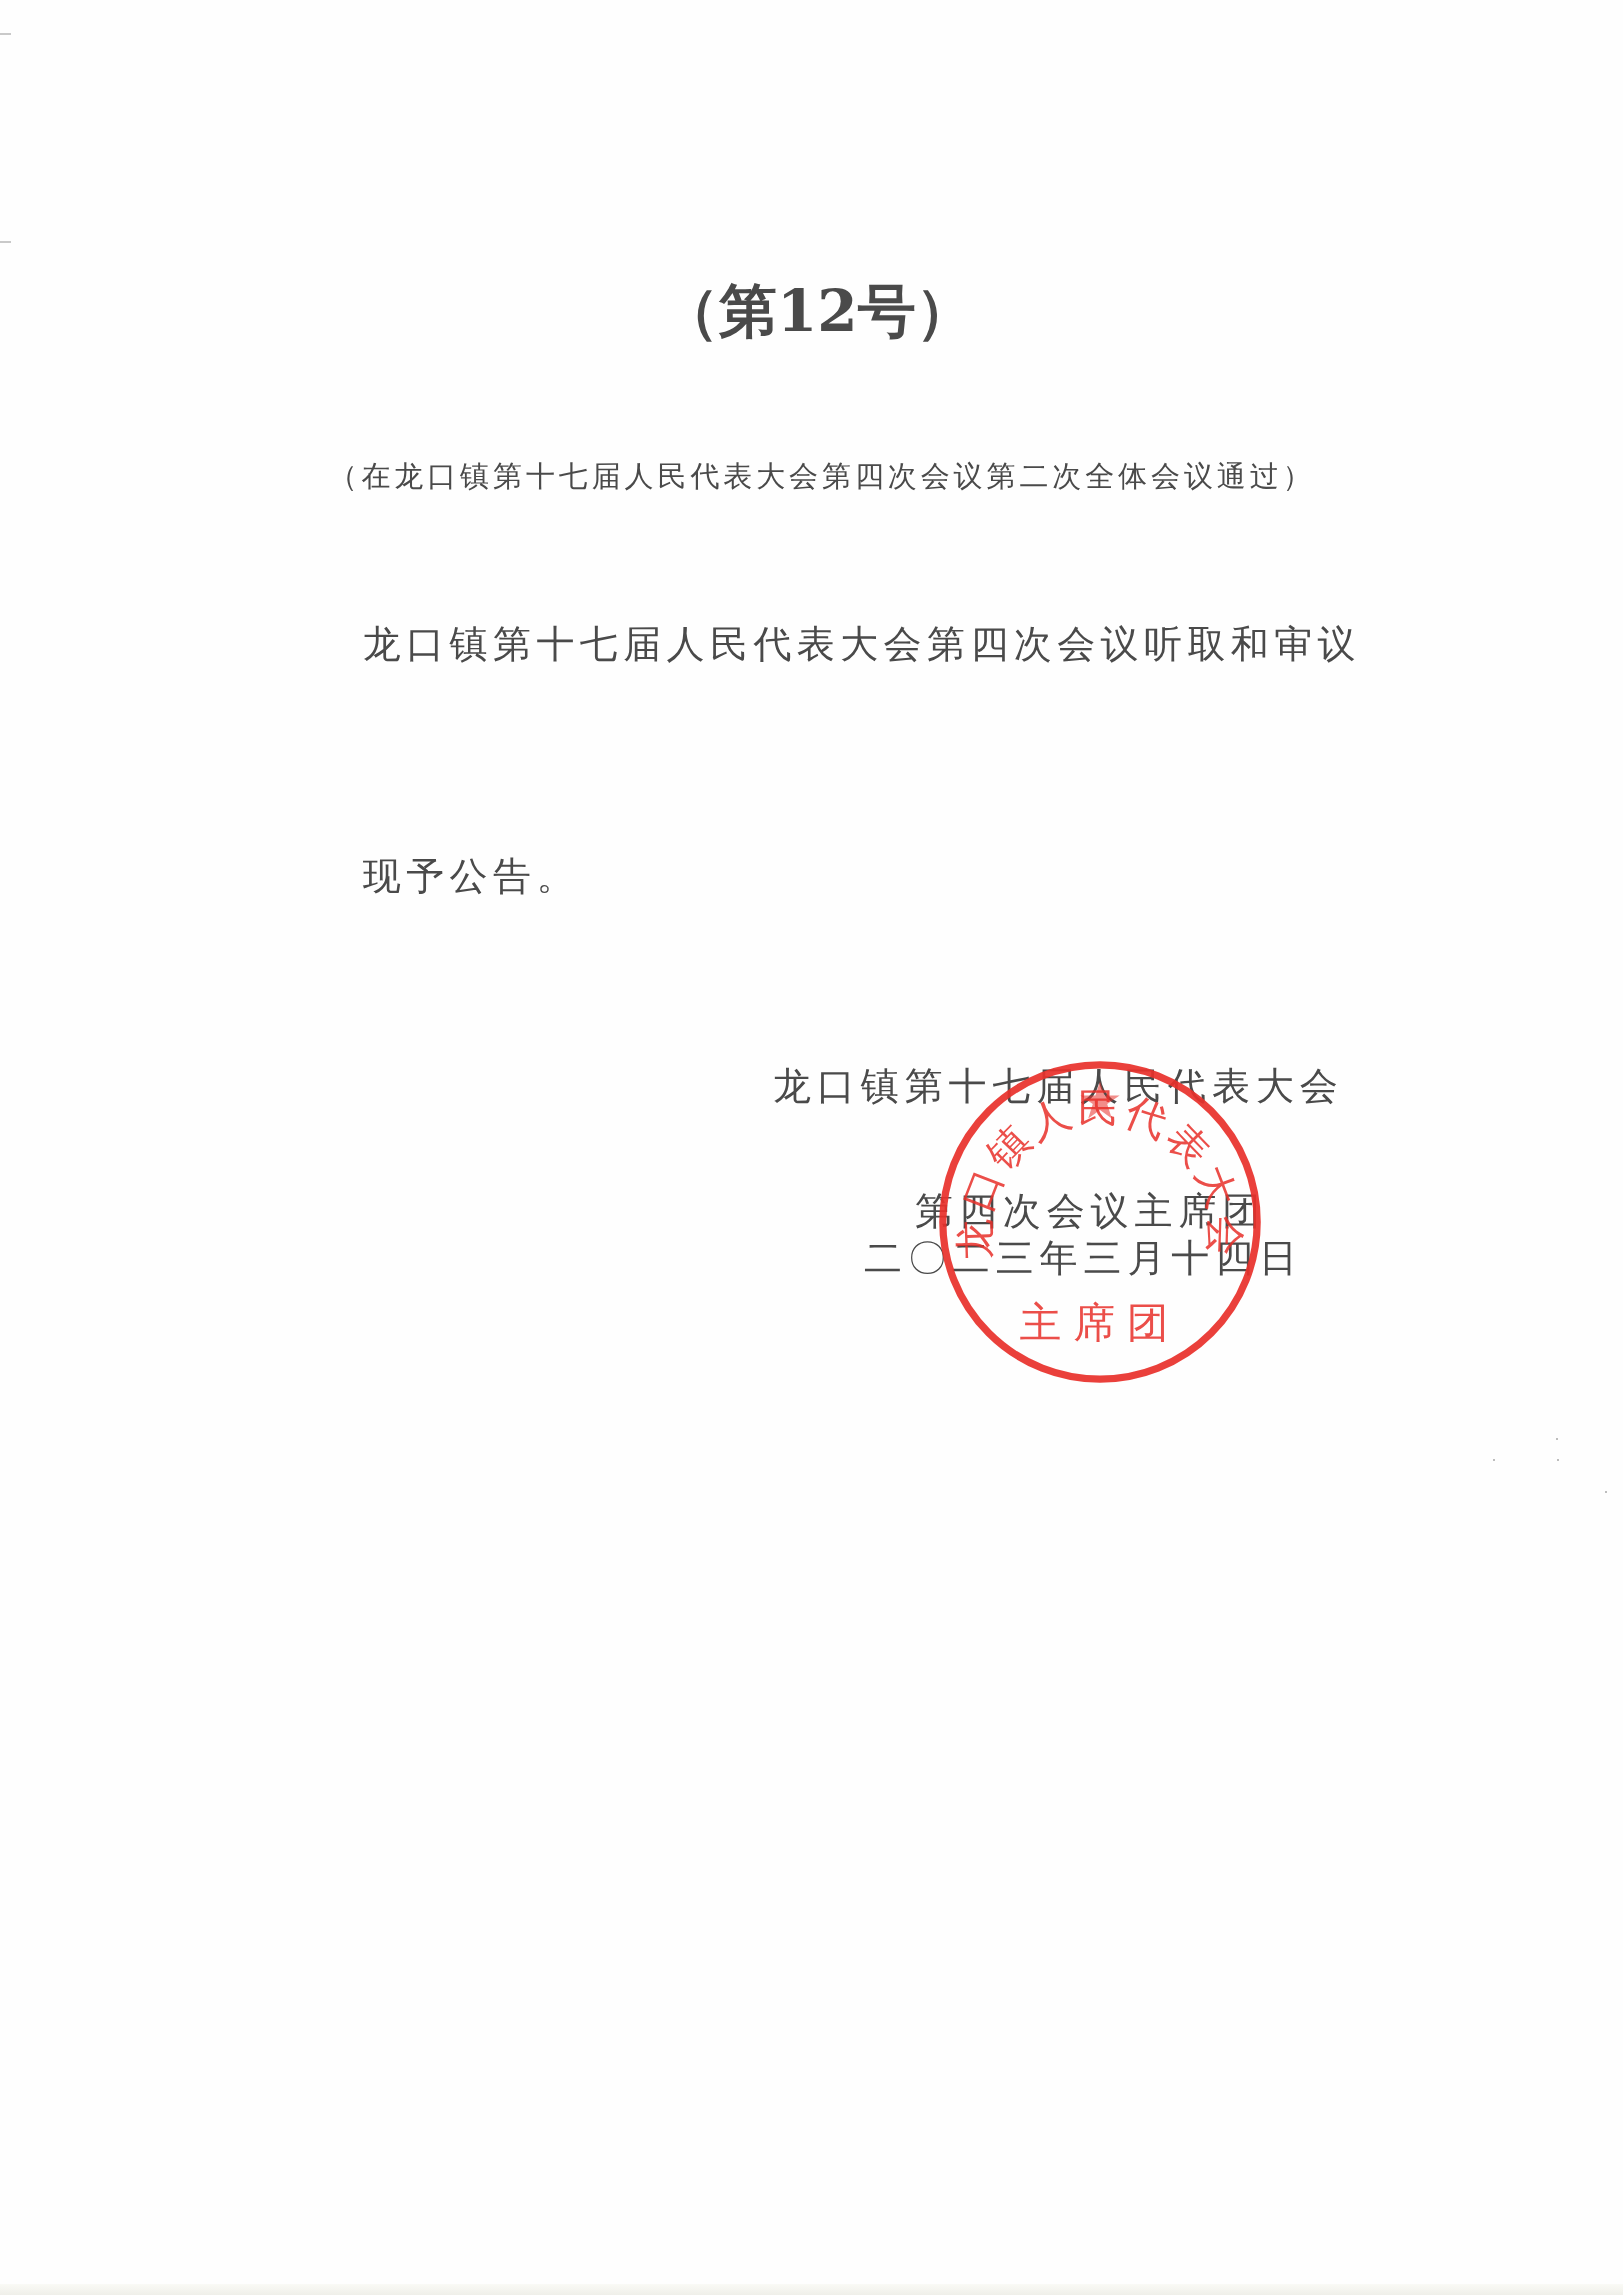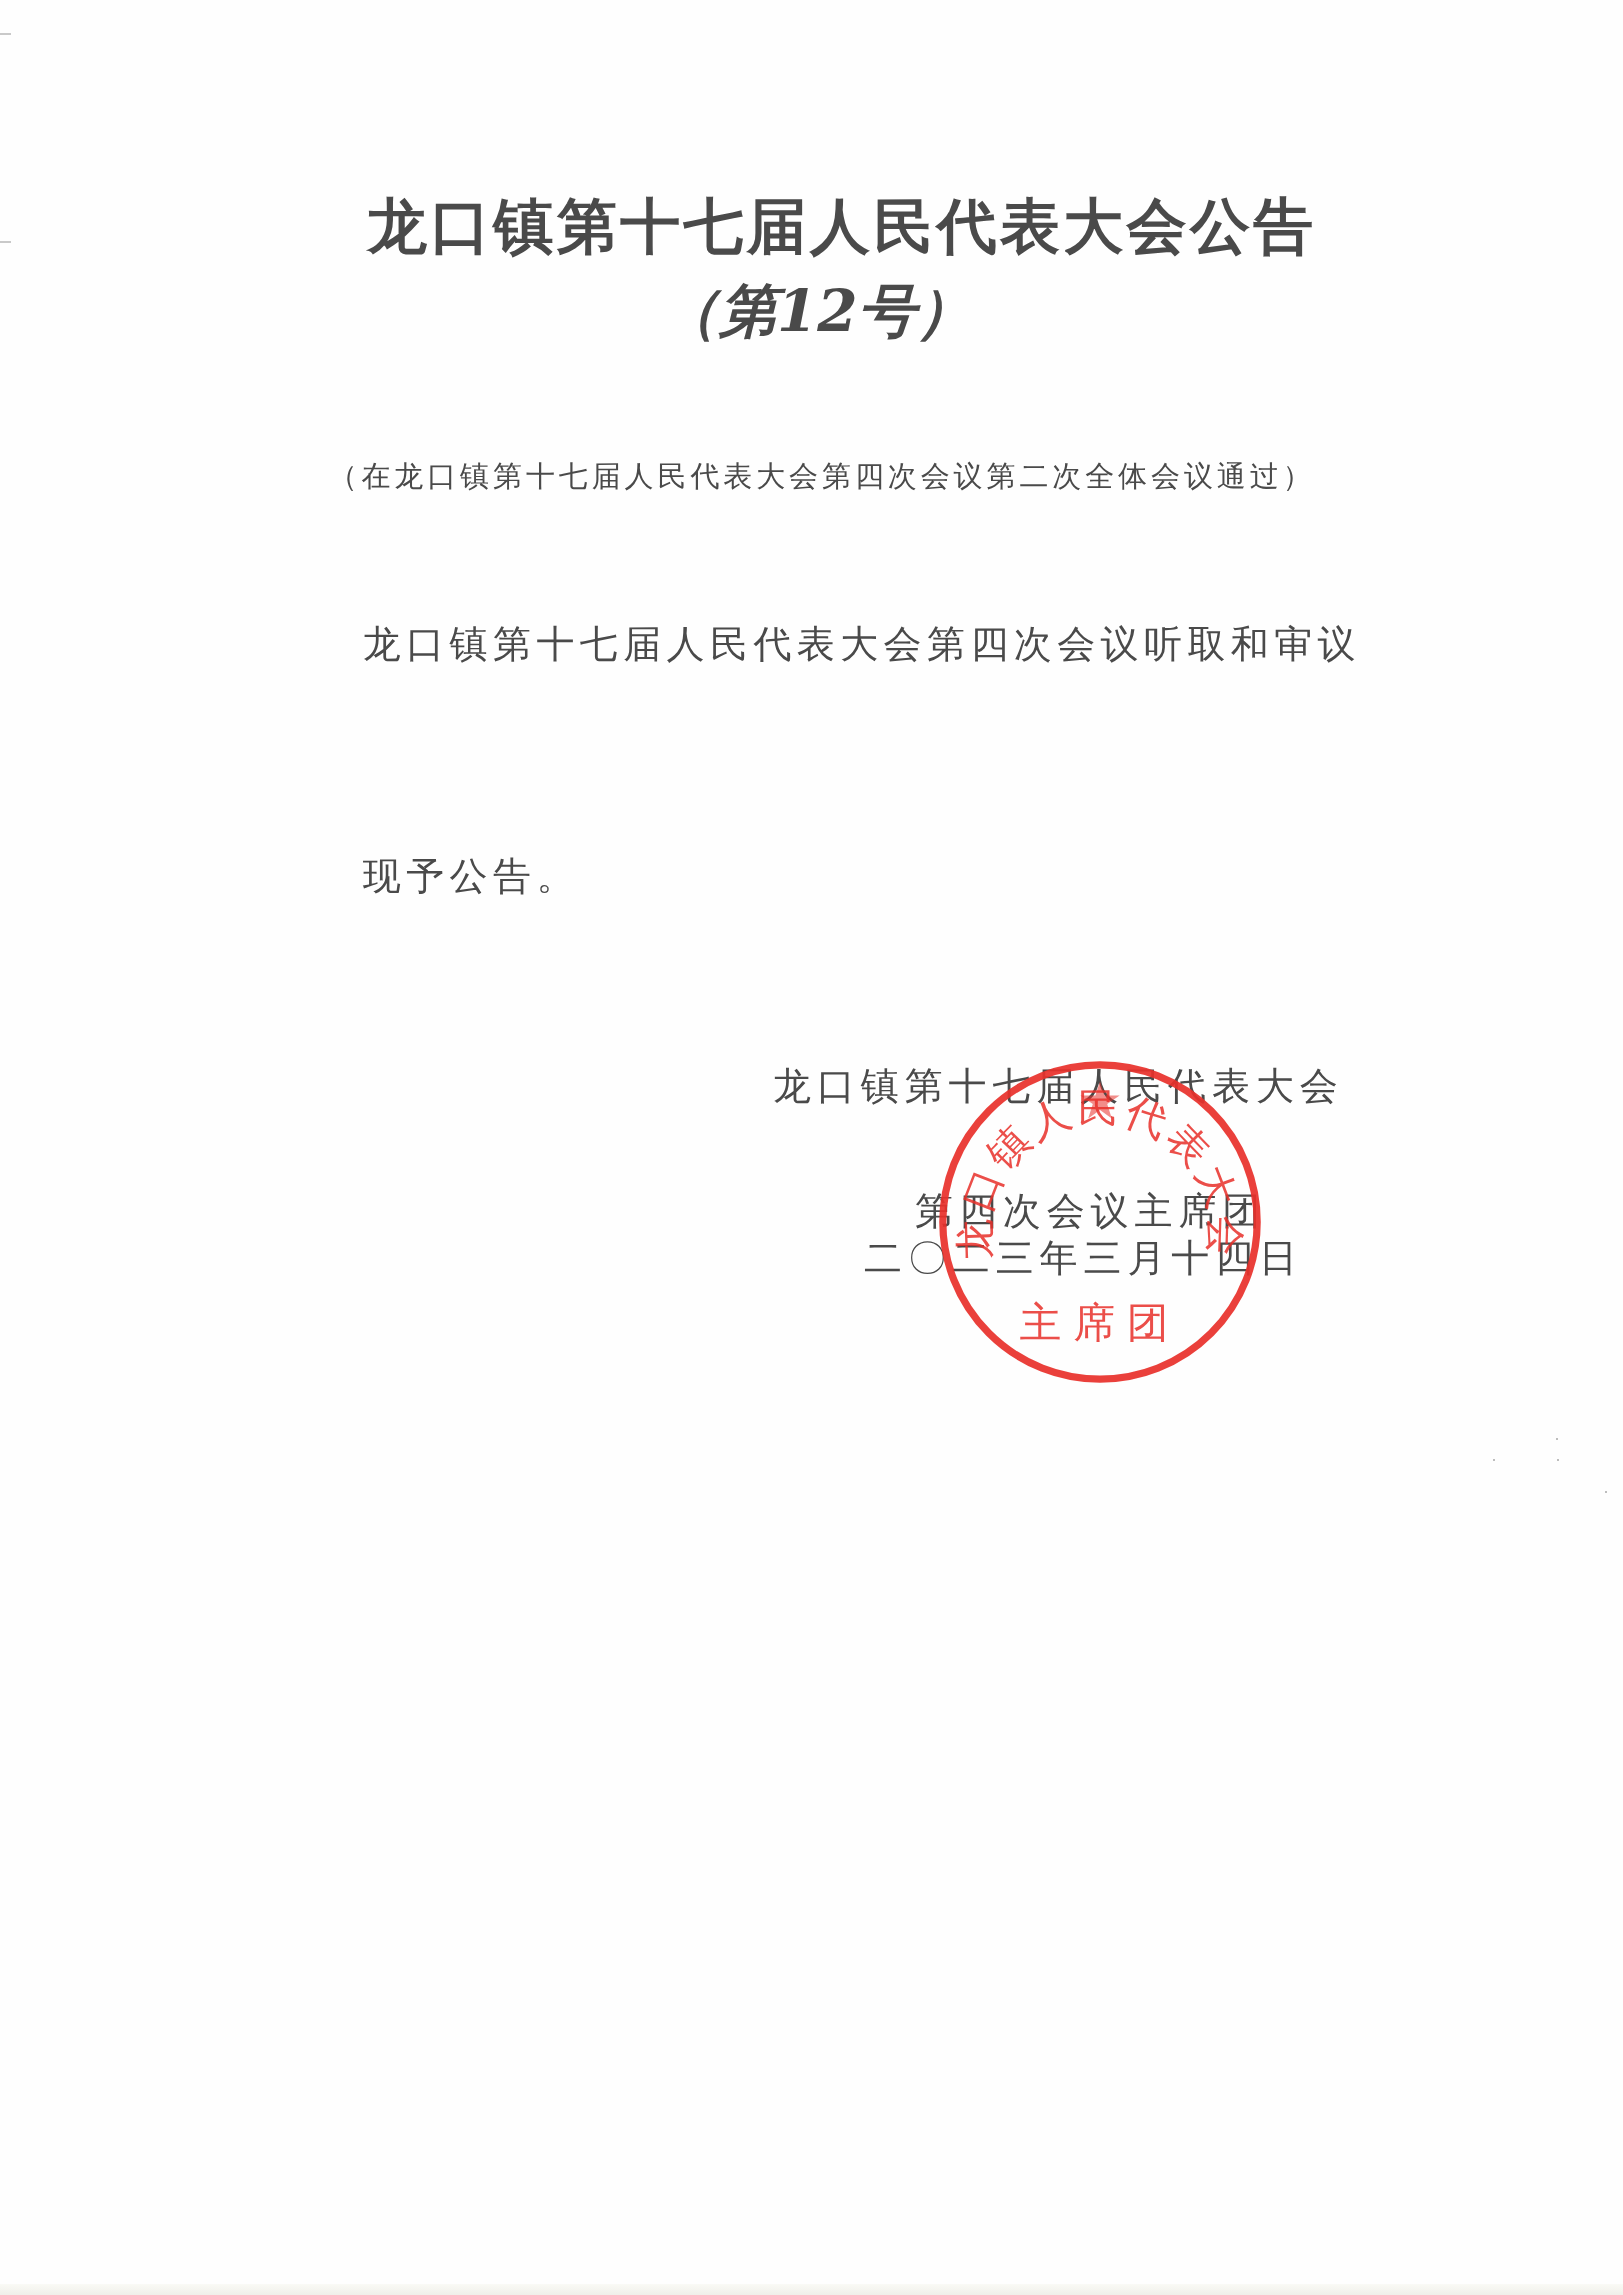--- a/index.html
+++ b/index.html
@@ -2,21 +2,21 @@
 <html style="font-size:10.5px"><head>
   <meta charset="utf-8">
   <style>
     html, body { margin: 0; padding: 0; background: #ffffff; }
     body { width: 1624px; height: 2295px; position: relative; overflow: hidden; }
     .page { position: absolute; left: 0; top: 0; width: 1624px; height: 2295px; background: #fefefe; }
     .txt { position: absolute; color: #4a4a4a; white-space: nowrap; line-height: 1; }
     .serif { font-family: "DejaVu Serif", "Liberation Serif", serif; }
 
     #title { left: 367px; top: 196px; width: 890px; font-size: 60px; font-weight: bold; letter-spacing: 3.3px; text-align: center; }
-    #docnum { left: 661px; top: 282px; width: 301px; font-size: 58px; font-weight: bold; text-align: center; font-style: italic; }
+    #docnum { left: 661px; top: 282px; width: 301px; font-size: 58px; font-weight: bold; text-align: center; }
     #subject { left: 445px; top: 376px; width: 746px; font-size: 45px; font-weight: bold; letter-spacing: 1.3px; text-align: center; }
     #adopted { left: 259px; top: 462px; width: 1126px; font-size: 29px; letter-spacing: 3.9px; text-align: center; }
 
     .body-line { left: 252px; font-size: 38px; letter-spacing: 5.4px; margin-left: 24px; }
     #p1l1 { top: 625px; }
     #p1l2 { top: 703px; }
     #p1l3 { top: 780px; }
     #p2l1 { top: 857px; }
 
     .sig { font-size: 38px; letter-spacing: 5.9px; }
@@ -30,21 +30,20 @@
     .speck { position: absolute; width: 2px; height: 2px; background: #bdbdbd; }
   </style>
 </head>
 <body>
 
 <div class="page">
 
   <div class="edge-mark" style="top:33px;"></div>
   <div class="edge-mark" style="top:241px;"></div>
 
-  <div id="title" class="txt serif">龙口镇第十七届人民代表大会公告</div>
   <div id="docnum" class="txt serif">（第12号）</div>
   <div id="adopted" class="txt serif">（在龙口镇第十七届人民代表大会第四次会议第二次全体会议通过）</div>
 
   <div id="p1l1" class="txt serif body-line">　　龙口镇第十七届人民代表大会第四次会议听取和审议</div>
   <div id="p2l1" class="txt serif body-line">　　现予公告。</div>
 
   <div id="sig1" class="txt serif sig">龙口镇第十七届人民代表大会</div>
   <div id="sig2" class="txt serif sig">第四次会议主席团</div>
   <div id="sig3" class="txt serif sig">二〇二三年三月十四日</div>
 

